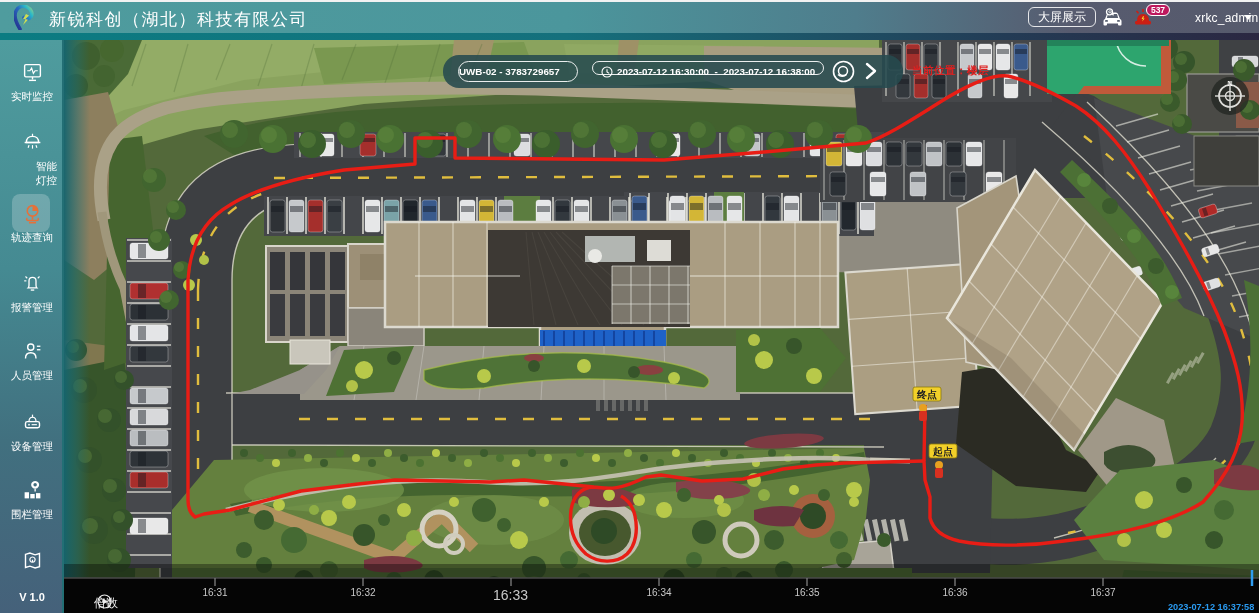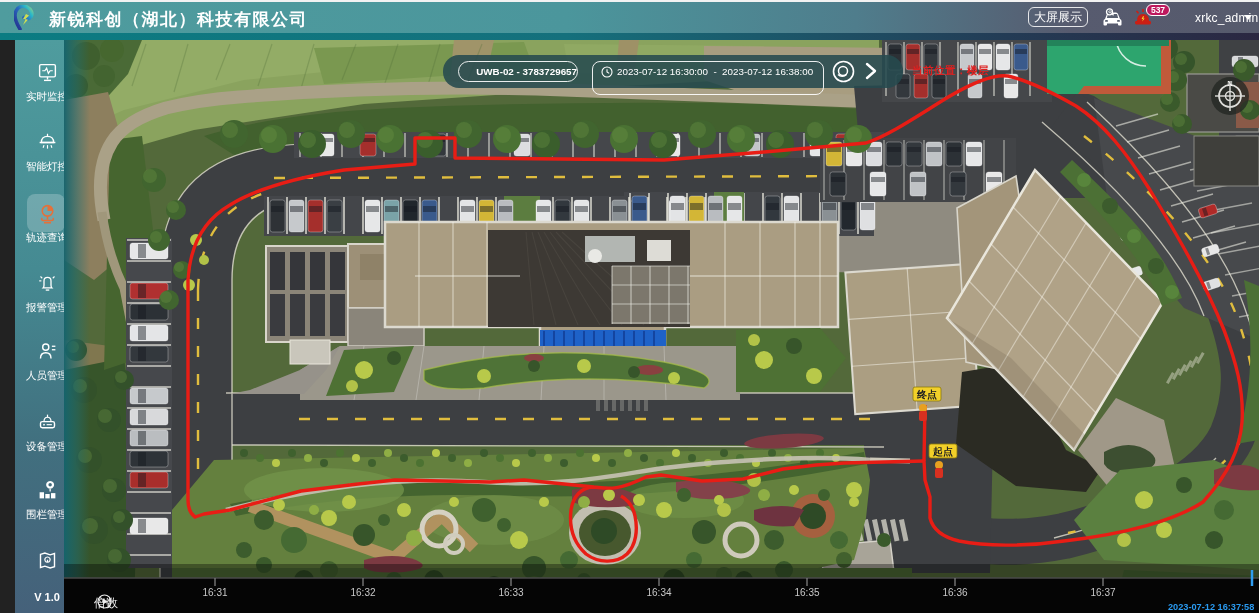--- a/index.html
+++ b/index.html
@@ -17,23 +17,23 @@
         <stop offset="0" stop-color="#232a8a"></stop>
         <stop offset="0.55" stop-color="#2a6ac0"></stop>
         <stop offset="0.8" stop-color="#2ab8c8"></stop>
         <stop offset="1" stop-color="#8ed08a"></stop>
       </linearGradient>
     </defs>
 <path d="M6,24 C1,16 0,10 2,6 C4,1.5 9,0 13,2 C17,4 19,8 17,11.5 C15.5,14 12,14.5 10,12.5" fill="none" stroke="url(#lg1)" stroke-width="3.6" stroke-linecap="round"></path>
 <path d="M12,9 L9,14 L11.5,14.5 L9,20 L14,14.8 L11.5,14 L15,10.5 Z" fill="#cede52"></path>
 </svg>
 
-<div class="abs" style="left:49px;top:8px;color:#fff;font-size:17px;font-weight:bold;letter-spacing:1.5px;">新锐科创（湖北）科技有限公司</div>
-
-<div class="abs" style="left:1028px;top:7px;width:60px;height:20px;border:1.5px solid rgba(255,255,255,0.85);border-radius:6px;color:#fff;font-size:12px;text-align:center;line-height:18px;">大屏展示</div>
+<div class="abs" style="left:49px;top:8px;color:#fff;font-size:17px;font-weight:normal;letter-spacing:1.5px;">新锐科创（湖北）科技有限公司</div>
+
+<div class="abs" style="left:1028px;top:7px;width:68px;height:20px;border:1.5px solid rgba(255,255,255,0.85);border-radius:6px;color:#fff;font-size:12px;text-align:center;line-height:18px;">大屏展示</div>
 
 <svg class="abs" style="left:1101px;top:8px;" width="24" height="20" viewBox="0 0 24 20">
 <path d="M4,11 L6,6 Q6.5,4.5 8,4.5 L15,4.5 Q16.5,4.5 17,6 L19,11 Q20.5,11.5 20.5,13 L20.5,16.5 Q20.5,17.5 19.5,17.5 L18,17.5 Q17,17.5 17,16.5 L17,15.5 L6,15.5 L6,16.5 Q6,17.5 5,17.5 L3.5,17.5 Q2.5,17.5 2.5,16.5 L2.5,13 Q2.5,11.5 4,11 Z" fill="#fff"></path>
 <path d="M7,6 L16,6 L17.2,10 L5.8,10 Z" fill="#596070"></path>
 <rect x="4" y="12" width="3" height="1.8" rx="0.9" fill="#596070"></rect>
     <rect x="16" y="12" width="3" height="1.8" rx="0.9" fill="#596070"></rect>
 <circle cx="8.5" cy="3.8" r="3" fill="#596070" stroke="#fff" stroke-width="1.3"></circle>
 <path d="M7.5,3.8 a1.6,1.6 0 0 1 3,0 a1.6,1.6 0 0 1 -3,0" fill="none" stroke="#fff" stroke-width="0.8"></path>
 <line x1="10.8" y1="5.6" x2="12.6" y2="7.2" stroke="#fff" stroke-width="1.3"></line>
 </svg>
@@ -45,37 +45,37 @@
 <line x1="3.5" y1="3" x2="5.5" y2="5.2" stroke="#cc1f14" stroke-width="1.6"></line>
 <line x1="16.5" y1="3" x2="14.5" y2="5.2" stroke="#cc1f14" stroke-width="1.6"></line>
 <path d="M10,8.2 L8.6,11 L10,11 L9.2,13.6 L11.6,10.4 L10.2,10.4 L11,8.2 Z" fill="#f5e030"></path>
 </svg>
 
 <div class="abs" style="left:1146px;top:4px;width:24px;height:12px;background:#be185d;border:1px solid #fff;border-radius:7px;color:#fff;font-size:8.5px;font-weight:bold;text-align:center;line-height:11px;">537</div>
 
 <div class="abs" style="left:1179px;top:11px;color:#fff;font-size:12px;letter-spacing:0.2px;margin-left:16px;">xrkc_admin</div>
 <div class="abs" style="left:1244px;top:15px;width:0;height:0;border-left:4.5px solid transparent;border-right:4.5px solid transparent;border-top:5.5px solid #fff;"></div>
 
-<div class="abs" style="left:0;top:40px;width:64px;height:573px;background:linear-gradient(180deg,#4f9c9e 0%,#458a92 40%,#41707f 70%,#45617a 100%);border-right:2px solid #236f75;margin-left:15px;">
+<div class="abs" style="left:0;top:40px;width:64px;height:573px;background:linear-gradient(180deg,#4f9c9e 0%,#458a92 40%,#41707f 70%,#45617a 100%);border-right:2px solid #236f75;">
 <svg class="abs" style="left:22px;top:22px;" width="21" height="21" viewBox="0 0 24 24">
       <rect x="3" y="3" width="18" height="14" rx="1.5" fill="none" stroke="#fff" stroke-width="1.6"></rect>
       <path d="M6,10 L9,10 L11,7 L13,13 L15,10 L18,10" fill="none" stroke="#fff" stroke-width="1.4"></path>
       <line x1="12" y1="17" x2="12" y2="20" stroke="#fff" stroke-width="1.6"></line>
       <line x1="8" y1="21" x2="16" y2="21" stroke="#fff" stroke-width="1.6"></line>
     </svg>
     <div class="abs" style="left:0;top:50px;width:64px;text-align:center;color:#fff;font-size:10.5px;">实时监控</div>
     <svg class="abs" style="left:22px;top:92px;" width="21" height="21" viewBox="0 0 24 24">
       <path d="M5,12 Q5,5 12,5 Q19,5 19,12 Z" fill="none" stroke="#fff" stroke-width="1.6"></path>
       <line x1="3" y1="12" x2="21" y2="12" stroke="#fff" stroke-width="1.6"></line>
       <line x1="12" y1="2" x2="12" y2="5" stroke="#fff" stroke-width="1.4"></line>
       <line x1="8" y1="15" x2="7" y2="18" stroke="#fff" stroke-width="1.3"></line>
       <line x1="12" y1="15" x2="12" y2="19" stroke="#fff" stroke-width="1.3"></line>
       <line x1="16" y1="15" x2="17" y2="18" stroke="#fff" stroke-width="1.3"></line>
     </svg>
-    <div class="abs" style="left:0;top:120px;width:64px;text-align:center;color:#fff;font-size:10.5px;">智能灯控</div>
+    <div class="abs" style="left:0;top:120px;width:64px;text-align:left;color:#fff;font-size:10.5px;padding-left:36px;">智能灯控</div>
     <div class="abs" style="left:12px;top:154px;width:38px;height:38px;background:rgba(255,255,255,0.22);border-radius:8px;"></div>
     <svg class="abs" style="left:22px;top:163px;" width="21" height="21" viewBox="0 0 24 24">
       <circle cx="12" cy="9" r="6" fill="none" stroke="#e4713a" stroke-width="1.8"></circle>
       <path d="M12,3 A6,6 0 0 1 18,9 L12,9 Z" fill="#e4713a"></path>
       <line x1="12" y1="15" x2="12" y2="19" stroke="#e4713a" stroke-width="1.8"></line>
       <path d="M6,17 Q4,19 7,20 L17,20 Q20,19 18,17" fill="none" stroke="#e4713a" stroke-width="1.6"></path>
       <line x1="8" y1="22.5" x2="16" y2="22.5" stroke="#e4713a" stroke-width="1.8"></line>
     </svg>
     <div class="abs" style="left:0;top:191px;width:64px;text-align:center;color:#fff;font-size:10.5px;">轨迹查询</div>
     <svg class="abs" style="left:22px;top:233px;" width="21" height="21" viewBox="0 0 24 24">
@@ -994,23 +994,23 @@
       <text x="879" y="415" font-size="10" font-weight="bold" fill="#222" text-anchor="middle" font-family="Liberation Sans">起点</text>
       <circle cx="875" cy="425" r="4" fill="#e8a020"></circle>
       <rect x="871" y="428" width="8" height="10" rx="2" fill="#d83020"></rect>
     </g>
     <text x="848" y="34" font-size="10.5" font-weight="bold" fill="#dd2020" font-family="Liberation Sans" letter-spacing="0.5">当前位置：楼层</text>
     <rect x="0" y="0" width="26" height="573" fill="url(#tealfade)"></rect>
   </svg>
 
 <div class="abs" style="left:443px;top:55px;width:460px;height:33px;background:rgba(38,74,78,0.88);border-radius:16px;"></div>
 
-<div class="abs" style="left:458px;top:61px;width:120px;height:21px;border:1.2px solid rgba(255,255,255,0.9);border-radius:11px;color:#fff;font-size:9.8px;font-weight:bold;text-align:right;line-height:19px;">UWB-02 - 3783729657</div>
-
-<div class="abs" style="left:592px;top:61px;width:232px;height:34px;border:1.2px solid rgba(255,255,255,0.9);border-radius:8px;color:#fff;font-size:9.8px;font-weight:normal;line-height:19px;white-space:nowrap;">
+<div class="abs" style="left:458px;top:61px;width:120px;height:21px;border:1.2px solid rgba(255,255,255,0.9);border-radius:11px;color:#fff;font-size:9.8px;font-weight:bold;text-align:left;line-height:19px;">UWB-02 - 3783729657</div>
+
+<div class="abs" style="left:592px;top:61px;width:232px;height:14px;border:1.2px solid rgba(255,255,255,0.9);border-radius:8px;color:#fff;font-size:9.8px;font-weight:bold;line-height:19px;white-space:nowrap;">
 <svg class="abs" style="left:8px;top:4px;" width="12" height="12" viewBox="0 0 12 12">
       <circle cx="6" cy="6" r="5" fill="none" stroke="#fff" stroke-width="1.1"></circle>
       <path d="M6,3.2 L6,6 L8.2,7.4" fill="none" stroke="#fff" stroke-width="1.1"></path>
     </svg>
 <span style="margin-left:24px;">2023-07-12 16:30:00&nbsp;&nbsp;-&nbsp;&nbsp;2023-07-12 16:38:00</span></div>
 
 <svg class="abs" style="left:832px;top:60px;" width="23" height="23" viewBox="0 0 23 23">
 <circle cx="11.5" cy="11.5" r="10" fill="none" stroke="#fff" stroke-width="1.6"></circle>
 <circle cx="11" cy="11" r="4.5" fill="none" stroke="#fff" stroke-width="1.5"></circle>
 <path d="M14.5,14.5 A6,6 0 0 1 6,14.5" fill="none" stroke="#fff" stroke-width="1.5"></path>
@@ -1030,21 +1030,21 @@
     <line x1="299" y1="8" x2="299" y2="16" stroke="#777" stroke-width="1.4"></line>
     <line x1="447" y1="8" x2="447" y2="16" stroke="#777" stroke-width="1.4"></line>
     <line x1="595" y1="8" x2="595" y2="16" stroke="#777" stroke-width="1.4"></line>
     <line x1="743" y1="8" x2="743" y2="16" stroke="#777" stroke-width="1.4"></line>
     <line x1="891" y1="8" x2="891" y2="16" stroke="#777" stroke-width="1.4"></line>
     <line x1="1039" y1="8" x2="1039" y2="16" stroke="#777" stroke-width="1.4"></line>
 <line x1="1188" y1="0" x2="1188" y2="16" stroke="#2f9df0" stroke-width="2.5"></line>
 </svg>
 <div class="abs" style="left:197px;top:587px;width:36px;text-align:center;color:#c8c8c8;font-size:10px;">16:31</div>
 <div class="abs" style="left:345px;top:587px;width:36px;text-align:center;color:#c8c8c8;font-size:10px;">16:32</div>
-<div class="abs" style="left:493px;top:587px;width:36px;text-align:center;color:#c8c8c8;font-size:10px;">16:33</div>
+<div class="abs" style="left:493px;top:587px;width:36px;text-align:left;color:#c8c8c8;font-size:14px;">16:33</div>
 <div class="abs" style="left:641px;top:587px;width:36px;text-align:center;color:#c8c8c8;font-size:10px;">16:34</div>
 <div class="abs" style="left:789px;top:587px;width:36px;text-align:center;color:#c8c8c8;font-size:10px;">16:35</div>
 <div class="abs" style="left:937px;top:587px;width:36px;text-align:center;color:#c8c8c8;font-size:10px;">16:36</div>
 <div class="abs" style="left:1085px;top:587px;width:36px;text-align:center;color:#c8c8c8;font-size:10px;">16:37</div>
 
 <div class="abs" style="left:72px;top:595px;color:#eee;font-size:12px;margin-left:22px;">倍数</div>
 <svg class="abs" style="left:97px;top:594px;" width="15" height="15" viewBox="0 0 15 15">
     <circle cx="7.5" cy="7.5" r="6.5" fill="none" stroke="#eee" stroke-width="1.2"></circle>
     <path d="M6,4.5 L10.5,7.5 L6,10.5 Z" fill="#eee"></path>
   </svg>

